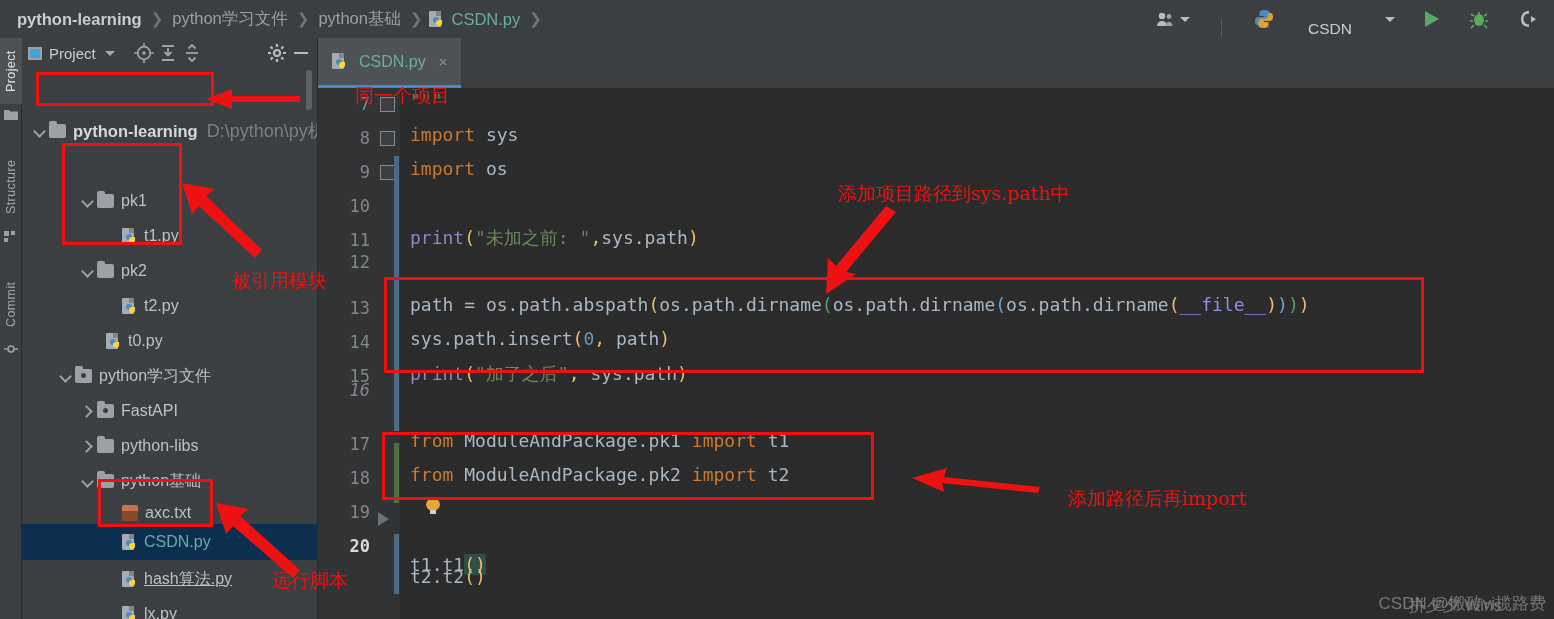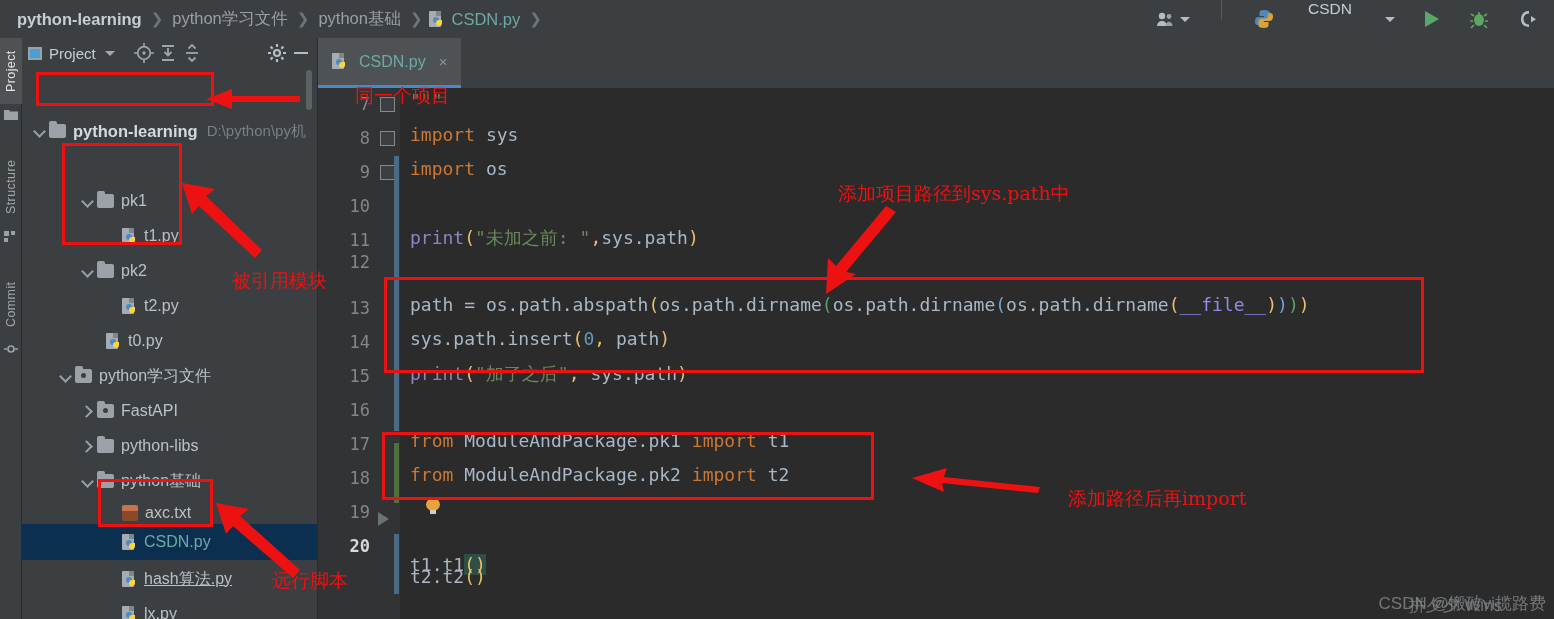--- a/index.html
+++ b/index.html
@@ -40,21 +40,21 @@
     position: absolute; left: 4px; top: 6px; width: 6px; height: 6px;
     background: #4b8bbe; border-radius: 50% 50% 0 50%;
   }
   .pyfile-ico .py2 {
     position: absolute; left: 7px; top: 9px; width: 6px; height: 6px;
     background: #ffd43b; border-radius: 50% 0 50% 50%;
   }
 
   .toolbar-right {
     position: absolute; right: 8px; top: 0; height: 38px;
-    display: flex; align-items: flex-start; gap: 16px;
+    display: flex; align-items: flex-end; gap: 16px;
   }
   .tb-btn {
     height: 38px; display: flex; align-items: center; padding: 0 7px;
     color: #b6bcc2;
   }
   .tb-divider { width: 1px; height: 20px; background: #55595c; margin: 0 8px; }
   .run-config { font-size: 15.5px; color: #c8cdd2; padding: 0 10px; }
   .caret-d {
     width: 0; height: 0; border-left: 5px solid transparent;
     border-right: 5px solid transparent; border-top: 5px solid #b6bcc2;
@@ -119,21 +119,21 @@
   .folder::before {
     content: ""; position: absolute; left: 0; top: -3px; width: 8px; height: 4px;
     background: #9ba1a6; border-radius: 2px 2px 0 0;
   }
   .folder.src::after {
     content: ""; position: absolute; left: 6px; top: 4px; width: 5px; height: 5px;
     background: #3c3f41; border-radius: 50%;
   }
   .row .lbl { color: #bcc1c6; }
   .row.root .lbl { font-weight: bold; color: #d4d9de; font-size: 16.5px; }
-  .row .pathhint { color: #7a7f84; font-size: 15px; margin-left: 9px; }
+  .row .pathhint { color: #7a7f84; font-size: 18px; margin-left: 9px; }
   .row.sel .lbl { color: #6aaba4; }
   .txtfile {
     width: 16px; height: 16px; flex: 0 0 16px; margin-right: 7px;
     background: linear-gradient(180deg,#c8734a 0 40%, #8a4a2a 40% 100%);
     border-radius: 2px;
   }
 
   
   .editor-area {
     position: absolute; left: 318px; top: 38px; right: 0; bottom: 0;
@@ -482,21 +482,21 @@
       <div class="gutter">
         <div class="lnum" style="top:6px;">7</div>
         <div class="lnum" style="top:40px;">8</div>
         <div class="lnum" style="top:74px;">9</div>
         <div class="lnum" style="top:108px;">10</div>
         <div class="lnum" style="top:142px;">11</div>
         <div class="lnum" style="top:164px;">12</div>
         <div class="lnum" style="top:210px;">13</div>
         <div class="lnum" style="top:244px;">14</div>
         <div class="lnum" style="top:278px;">15</div>
-        <div class="lnum" style="top:312px;">16</div>
+        <div class="lnum" style="top:292px;font-style:italic;">16</div>
         <div class="lnum" style="top:346px;">17</div>
         <div class="lnum" style="top:380px;">18</div>
         <div class="lnum" style="top:414px;">19</div>
         <div class="lnum cur" style="top:448px;">20</div>
 
         <div class="foldmark" style="top:9px;"></div>
         <div class="foldmark" style="top:43px;"></div>
         <div class="foldmark" style="top:77px;"></div>
         <div class="runtri" style="left:60px; top:424px;"></div>
       </div>

